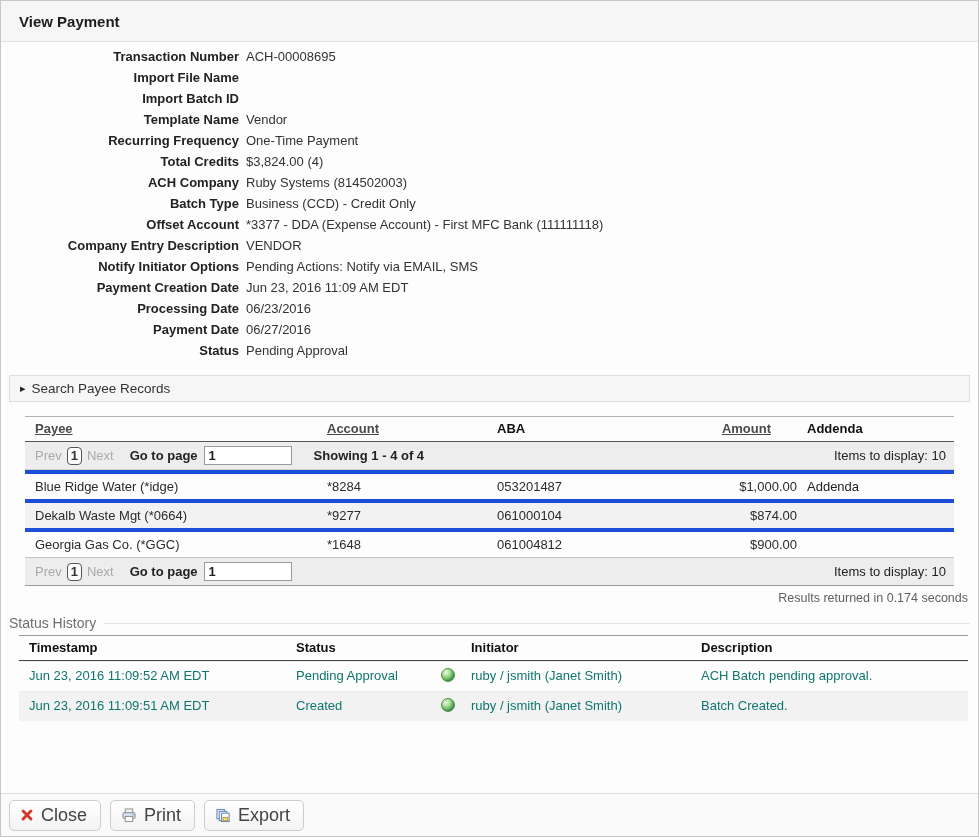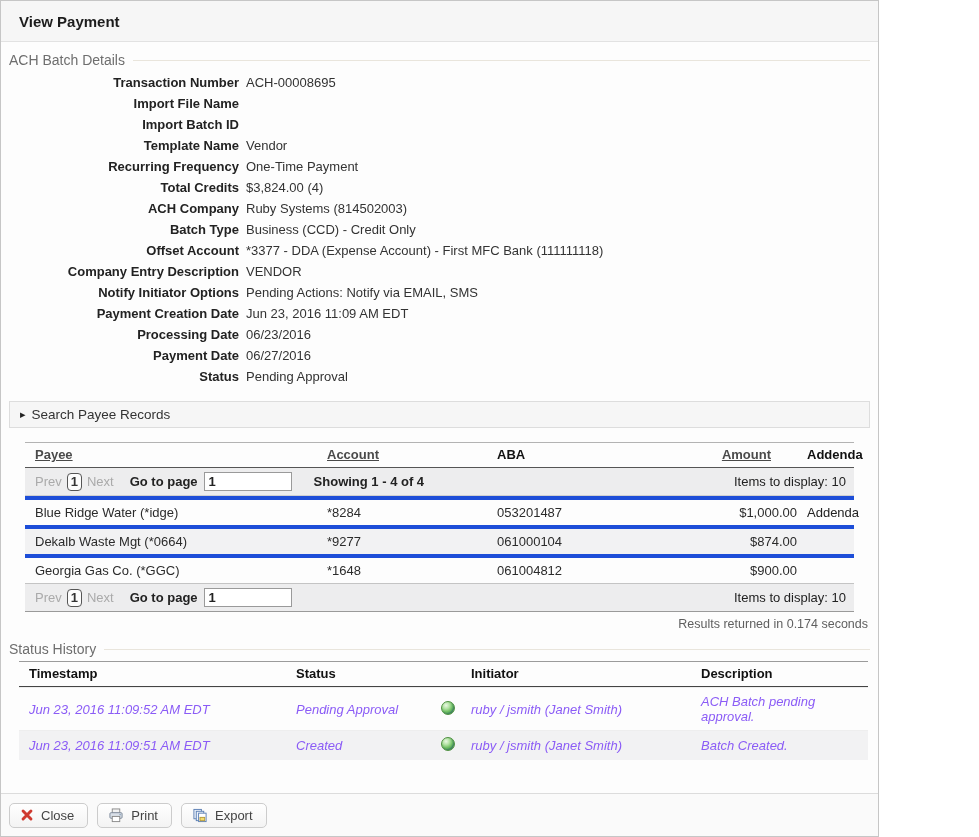--- a/index.html
+++ b/index.html
@@ -5,21 +5,21 @@
   * { box-sizing: border-box; margin: 0; padding: 0; }
   html,body { width: 979px; height: 837px; }
   body {
     font-family: "Liberation Sans", "DejaVu Sans", sans-serif;
     font-size: 13px;
     color: #333;
     background: #fff;
   }
   .page {
     position: relative;
-    width: 879px; height: 837px;
+    width: 979px; height: 837px;
     border: 1px solid #c6c6c6;
     background: #fdfdfd;
     overflow: hidden;
   }
   
   .titlebar {
     background: #f6f6f6;
     border-bottom: 1px solid #e2e2e2;
     padding: 12px 18px 11px 18px;
   }
@@ -114,26 +114,25 @@
     border-bottom: 1px solid #444;
     padding: 4px 0 5px 0;
     font-weight: bold; color: #111;
   }
   .s-ts   { width: 277px; padding-left: 10px; flex: none; }
   .s-status { width: 145px; flex: none; }
   .s-icon { width: 30px; flex: none; }
   .s-init { width: 230px; flex: none; }
   .s-desc { flex: 1; }
   .srow {
-    display: flex; align-items: center;
+    display: flex; align-items: flex-start;
     padding: 6px 0;
     min-height: 25px;
-    color: #8b5cf6;
+    color: #0f766e;
     border-top: 1px solid #eee;
-    font-style: italic;
   }
   .srow:first-of-type { border-top: none; }
   .srow.alt { background: #f2f2f3; }
   .globe {
     display: inline-block; width: 14px; height: 14px; border-radius: 50%;
     background: radial-gradient(circle at 34% 28%, #eaf8e4 0%, #b5e3a6 28%, #6fbf62 55%, #3f8f3d 100%);
     border: 1px solid #4d8f3f;
     box-shadow: inset -1px -1px 1px rgba(30,80,120,.45);
   }
 
@@ -144,38 +143,34 @@
     background: #fafafa;
     border-top: 1px solid #dcdcdc;
     display: flex; align-items: center;
     padding: 0 8px; gap: 9px;
   }
   .btn {
     display: inline-flex; align-items: center; gap: 7px;
     background: linear-gradient(#ffffff, #f3f3f3);
     border: 1px solid #ccc; border-radius: 5px;
     padding: 4px 13px 4px 10px;
-    font-size: 13px; color: #444; cursor: pointer;
+    font-size: 18px; color: #444; cursor: pointer;
     font-family: inherit;
   }
   .btn svg { display: block; }
 </style>
 </head>
 <body>
 
 <div class="page">
 
   <div class="titlebar">
     <h1>View Payment</h1>
   </div>
 
-  <div class="legend-row">
-    <span class="legend-text">ACH Batch Details</span>
-    <span class="legend-line"></span>
-  </div>
 
   <div class="details">
     <div class="detail-row">
       <span class="detail-label">Transaction Number</span>
       <span class="detail-value">ACH-00008695</span>
     </div>
     <div class="detail-row">
       <span class="detail-label">Import File Name</span>
       <span class="detail-value"></span>
     </div>

